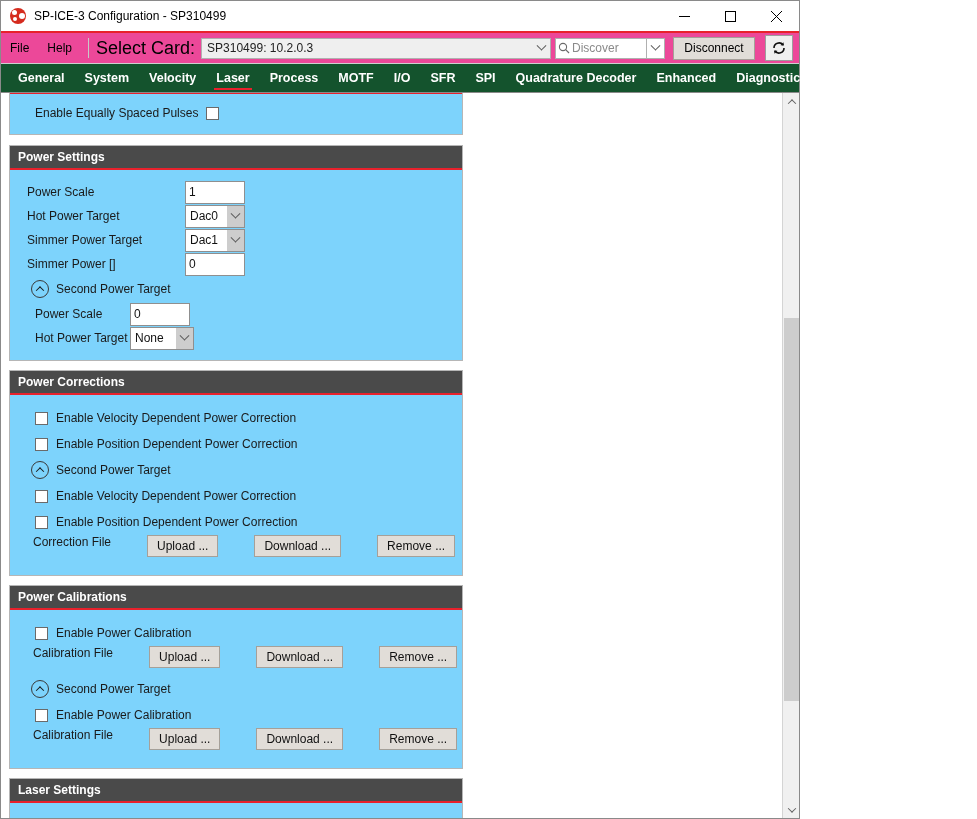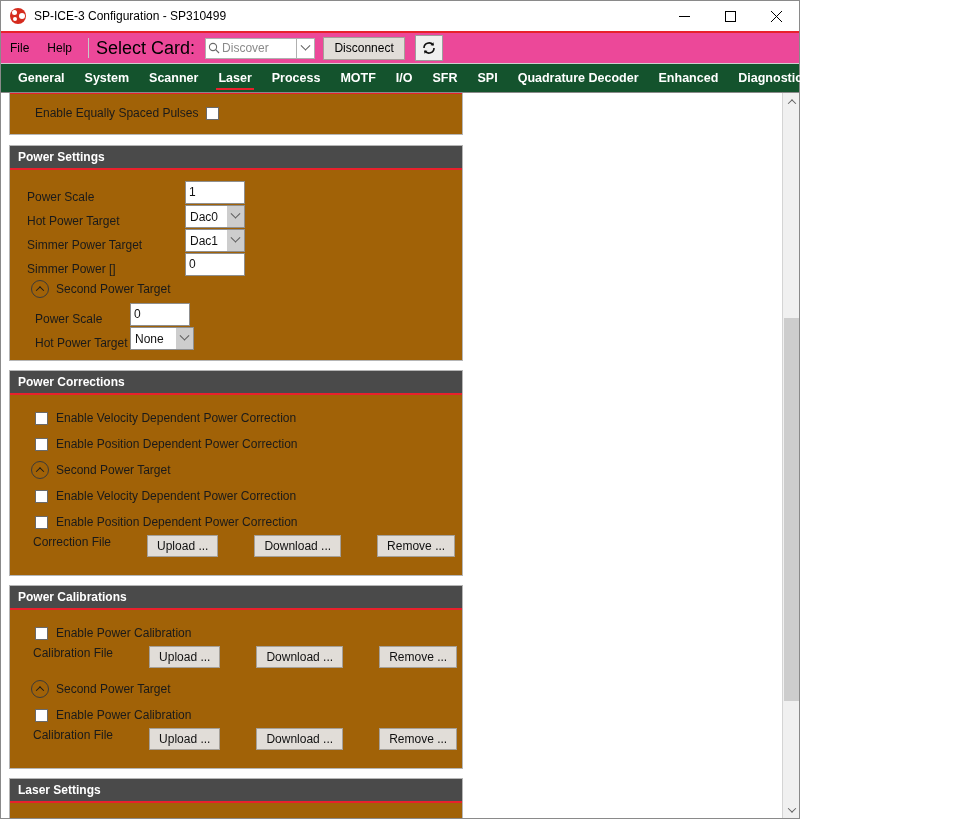--- a/index.html
+++ b/index.html
@@ -216,21 +216,21 @@
     padding: 0;
   }
   .panel-col {
     width: 462px;
     padding-left: 8px;
   }
 
   
   .group {
     width: 454px;
-    background: #a16207;
+    background: #7dd3fc;
     border: 1px solid #b6b6b6;
     margin-bottom: 9px;
   }
   .group-header {
     background: #4a4a4a;
     color: #ffffff;
     font-size: 12px;
     font-weight: bold;
     padding: 4px 0 4px 8px;
     border-bottom: 2px solid #e8212c;
@@ -241,21 +241,21 @@
 
   
   .group.cropped {
     margin-top: -24px;
     margin-bottom: 10px;
   }
   .group.cropped .group-body { padding: 6px 0 8px 0; }
 
   .row {
     display: flex;
-    align-items: flex-end;
+    align-items: center;
     min-height: 24px;
     padding-left: 17px;
   }
   .row .lbl {
     font-size: 12px;
     color: #1a1a1a;
     white-space: nowrap;
   }
   .lbl-w {
     width: 158px;
@@ -448,20 +448,26 @@
       </div>
     </div>
   </div>
   <div class="red-rule"></div>
 
   <div class="toolbar">
     <div class="menu-item">File</div>
     <div class="menu-item">Help</div>
     <div class="tb-sep"></div>
     <div class="tb-label">Select Card:</div>
+    <div class="select-card">
+      <span>SP310499: 10.2.0.3</span>
+      <span class="combo-arrow">
+          <i class="chev"></i>
+        </span>
+    </div>
     <div class="discover-box">
       <span class="mag">
         <svg width="12" height="12" viewBox="0 0 12 12">
             <circle cx="5" cy="5" r="3.6" fill="none" stroke="#6a6a6a" stroke-width="1.1"></circle>
             <line x1="7.7" y1="7.7" x2="11" y2="11" stroke="#6a6a6a" stroke-width="1.2"></line>
           </svg>
       </span>
       <span>Discover</span>
     </div>
     <div class="discover-arrow">
@@ -474,21 +480,21 @@
         <path d="M13 8 A5 5 0 0 1 4 11" fill="none" stroke="#111" stroke-width="1.6"></path>
         <path d="M12.4 2.2 L13 5.6 L9.6 5.2 Z" fill="#111"></path>
         <path d="M3.6 13.8 L3 10.4 L6.4 10.8 Z" fill="#111"></path>
       </svg>
     </div>
   </div>
 
   <div class="tabbar">
     <div class="tab">General</div>
     <div class="tab">System</div>
-    <div class="tab">Scanner</div>
+    <div class="tab">Velocity</div>
     <div class="tab active">Laser</div>
     <div class="tab">Process</div>
     <div class="tab">MOTF</div>
     <div class="tab">I/O</div>
     <div class="tab">SFR</div>
     <div class="tab">SPI</div>
     <div class="tab">Quadrature Decoder</div>
     <div class="tab">Enhanced</div>
     <div class="tab">Diagnostics</div>
     <div class="tab">Webinterface</div>

